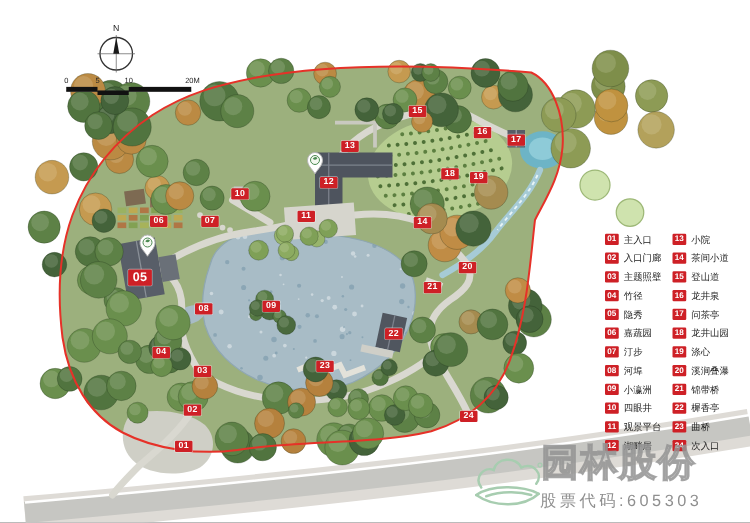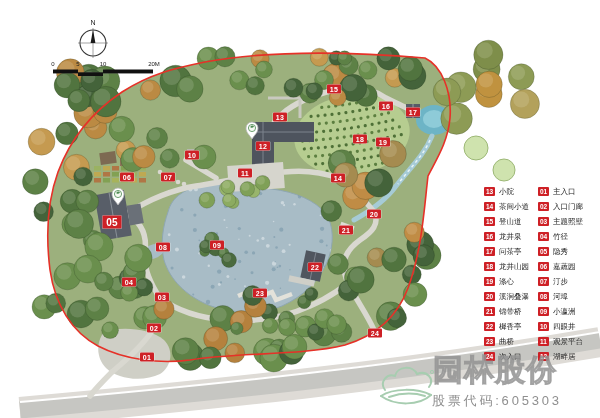--- a/index.html
+++ b/index.html
@@ -712,20 +712,70 @@
     <rect x="7" y="14.5" width="100" height="1" fill="#333"></rect>
     <rect x="7" y="11.5" width="25" height="3.5" fill="#111"></rect>
     <rect x="32" y="14.5" width="25" height="3.5" fill="#111"></rect>
     <rect x="57" y="11.5" width="50" height="3.5" fill="#111"></rect>
   </svg>
 
   <div class="legend">
     <div class="lg-cols" id="legend-cols">
         <div class="lg-col">
           <div class="lg-row">
+            <span class="lg-num">01</span>
+            <span class="lg-label">主入口</span>
+          </div>
+          <div class="lg-row">
+            <span class="lg-num">02</span>
+            <span class="lg-label">入口门廊</span>
+          </div>
+          <div class="lg-row">
+            <span class="lg-num">03</span>
+            <span class="lg-label">主题照壁</span>
+          </div>
+          <div class="lg-row">
+            <span class="lg-num">04</span>
+            <span class="lg-label">竹径</span>
+          </div>
+          <div class="lg-row">
+            <span class="lg-num">05</span>
+            <span class="lg-label">隐秀</span>
+          </div>
+          <div class="lg-row">
+            <span class="lg-num">06</span>
+            <span class="lg-label">嘉蔬园</span>
+          </div>
+          <div class="lg-row">
+            <span class="lg-num">07</span>
+            <span class="lg-label">汀步</span>
+          </div>
+          <div class="lg-row">
+            <span class="lg-num">08</span>
+            <span class="lg-label">河埠</span>
+          </div>
+          <div class="lg-row">
+            <span class="lg-num">09</span>
+            <span class="lg-label">小瀛洲</span>
+          </div>
+          <div class="lg-row">
+            <span class="lg-num">10</span>
+            <span class="lg-label">四眼井</span>
+          </div>
+          <div class="lg-row">
+            <span class="lg-num">11</span>
+            <span class="lg-label">观景平台</span>
+          </div>
+          <div class="lg-row">
+            <span class="lg-num">12</span>
+            <span class="lg-label">湖畔居</span>
+          </div>
+        </div>
+        <div class="lg-col">
+          <div class="lg-row">
             <span class="lg-num">13</span>
             <span class="lg-label">小院</span>
           </div>
           <div class="lg-row">
             <span class="lg-num">14</span>
             <span class="lg-label">茶间小道</span>
           </div>
           <div class="lg-row">
             <span class="lg-num">15</span>
             <span class="lg-label">登山道</span>
@@ -758,70 +808,20 @@
             <span class="lg-num">22</span>
             <span class="lg-label">樨香亭</span>
           </div>
           <div class="lg-row">
             <span class="lg-num">23</span>
             <span class="lg-label">曲桥</span>
           </div>
           <div class="lg-row">
             <span class="lg-num">24</span>
             <span class="lg-label">次入口</span>
-          </div>
-        </div>
-        <div class="lg-col">
-          <div class="lg-row">
-            <span class="lg-num">01</span>
-            <span class="lg-label">主入口</span>
-          </div>
-          <div class="lg-row">
-            <span class="lg-num">02</span>
-            <span class="lg-label">入口门廊</span>
-          </div>
-          <div class="lg-row">
-            <span class="lg-num">03</span>
-            <span class="lg-label">主题照壁</span>
-          </div>
-          <div class="lg-row">
-            <span class="lg-num">04</span>
-            <span class="lg-label">竹径</span>
-          </div>
-          <div class="lg-row">
-            <span class="lg-num">05</span>
-            <span class="lg-label">隐秀</span>
-          </div>
-          <div class="lg-row">
-            <span class="lg-num">06</span>
-            <span class="lg-label">嘉蔬园</span>
-          </div>
-          <div class="lg-row">
-            <span class="lg-num">07</span>
-            <span class="lg-label">汀步</span>
-          </div>
-          <div class="lg-row">
-            <span class="lg-num">08</span>
-            <span class="lg-label">河埠</span>
-          </div>
-          <div class="lg-row">
-            <span class="lg-num">09</span>
-            <span class="lg-label">小瀛洲</span>
-          </div>
-          <div class="lg-row">
-            <span class="lg-num">10</span>
-            <span class="lg-label">四眼井</span>
-          </div>
-          <div class="lg-row">
-            <span class="lg-num">11</span>
-            <span class="lg-label">观景平台</span>
-          </div>
-          <div class="lg-row">
-            <span class="lg-num">12</span>
-            <span class="lg-label">湖畔居</span>
           </div>
         </div>
       </div>
   </div>
 
   <div class="watermark">
     <svg class="wm-logo" width="66" height="50" viewBox="0 0 66 50">
       <g fill="none" stroke="#a7cdb0" stroke-width="2" stroke-linecap="round">
         <path d="M12,30 C6,22 14,13 22,16 C24,6 40,5 44,14 C54,10 62,19 56,27"></path>
         <path d="M8,36 C20,28 44,28 58,35"></path>

